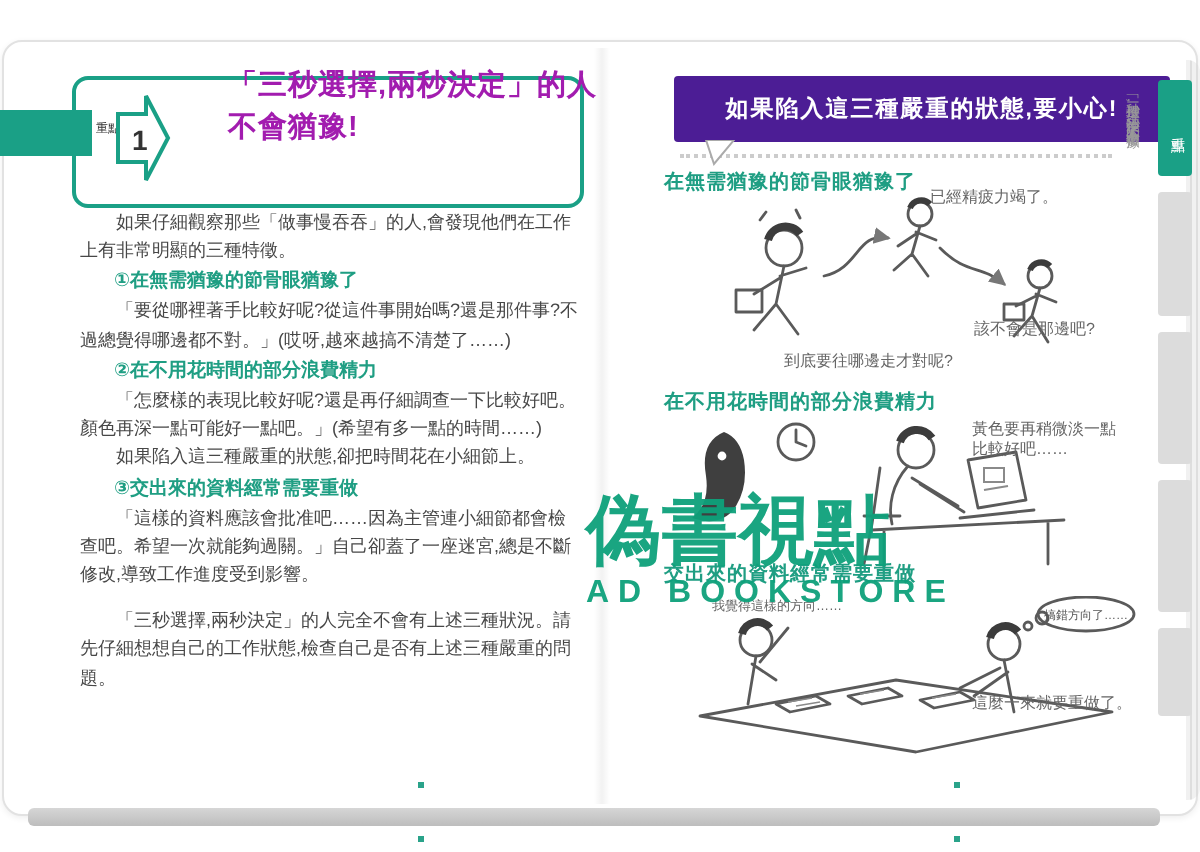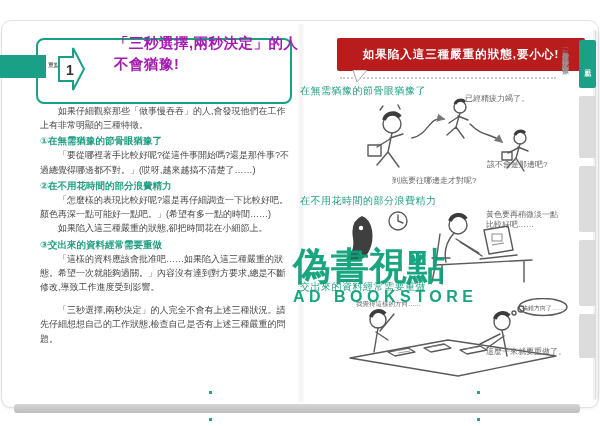--- a/index.html
+++ b/index.html
@@ -18,33 +18,33 @@
   
   .title-box{left:36px;top:38px;width:252px;height:62px;border:2px solid #1aa086;border-radius:8px;background:#fff;}
   .title-tab{left:0;top:55px;width:46px;height:23px;background:#1aa086;z-index:3;}
   .title-tab-label{left:48px;top:62px;width:16px;font-size:6px;color:#333;line-height:1;z-index:3;}
   .title-text{left:90px;top:33px;width:196px;font-size:14.5px;font-weight:bold;color:#a21caf;
     line-height:1.45;letter-spacing:.5px;z-index:2;margin-left:24px;}
   .arrow-svg{left:58px;top:46px;z-index:4;}
   
   .body-text{left:40px;top:104px;width:250px;color:#474747;font-size:9px;line-height:1.58;z-index:2;}
   .body-text .p{text-indent:2em;margin:0;}
-  .body-text .h{color:#1f9e83;font-weight:bold;font-size:9.5px;margin:1px 0 0 0;}
+  .body-text .h{color:#1f9e83;font-weight:bold;font-size:9.5px;margin:1px 0 0 17px;}
   .body-text .sp{margin-top:9px;}
   
   .footer{top:391px;width:92px;display:flex;align-items:flex-end;justify-content:center;gap:24px;z-index:2;flex-direction:column;}
   .footer .dot{width:3px;height:3px;background:#2aa38a;}
   .footer .pn{font-size:8px;color:#555;}
   
-  .banner{left:337px;top:38px;width:248px;height:33px;background:#b91c1c;border-radius:2px;
+  .banner{left:337px;top:38px;width:248px;height:33px;background:#4c1d95;border-radius:2px;
     display:flex;align-items:center;justify-content:center;z-index:2;}
   .banner span{color:#fff;font-size:11.5px;font-weight:bold;letter-spacing:1px;}
   .banner-dotted{left:340px;top:77px;width:216px;border-top:2px dotted #cccccc;z-index:1;}
   .banner-tail{left:352px;top:70px;z-index:3;}
-  .sec-label{left:300px;color:#1f9e83;font-weight:normal;font-size:10px;letter-spacing:.5px;z-index:2;}
+  .sec-label{left:332px;color:#1f9e83;font-weight:bold;font-size:10px;letter-spacing:.5px;z-index:2;}
   .cap{color:#666;font-size:8px;line-height:1.3;z-index:2;}
   .illu{z-index:1;}
   
   .watermark{left:293px;top:246px;width:200px;z-index:6;color:#0ea17b;opacity:.95;pointer-events:none;}
   .wm-cjk{font-size:38px;font-weight:900;letter-spacing:0px;line-height:1.1;white-space:nowrap;}
   .wm-latin{font-size:16px;font-weight:bold;letter-spacing:4.5px;margin-top:0px;white-space:nowrap;}
   
   .running-head{left:560px;top:44px;height:200px;writing-mode:vertical-rl;font-size:7px;color:#999;
     letter-spacing:1px;z-index:2;}
   .tab{right:4px;width:17px;z-index:2;border-radius:2px;}
@@ -79,21 +79,21 @@
   </div>
 
   <div class="abs body-text">
     <p class="p">如果仔細觀察那些「做事慢吞吞」的人,會發現他們在工作上有非常明顯的三種特徵。</p>
     <p class="h">①在無需猶豫的節骨眼猶豫了</p>
     <p class="p">「要從哪裡著手比較好呢?從這件事開始嗎?還是那件事?不過總覺得哪邊都不對。」(哎呀,越來越搞不清楚了……)</p>
     <p class="h">②在不用花時間的部分浪費精力</p>
     <p class="p">「怎麼樣的表現比較好呢?還是再仔細調查一下比較好吧。顏色再深一點可能好一點吧。」(希望有多一點的時間……)</p>
     <p class="p">如果陷入這三種嚴重的狀態,卻把時間花在小細節上。</p>
     <p class="h">③交出來的資料經常需要重做</p>
-    <p class="p">「這樣的資料應該會批准吧……如果陷入這三種嚴重的狀態。希望一次就能夠過關。」內容沒有達到對方要求,總是不斷修改,導致工作進度受到影響。</p>
+    <p class="p">「這樣的資料應該會批准吧……因為主管連小細節都會檢查吧。希望一次就能夠過關。」自己卻蓋了一座迷宮,總是不斷修改,導致工作進度受到影響。</p>
     <p class="p sp">「三秒選擇,兩秒決定」的人完全不會有上述三種狀況。請先仔細想想自己的工作狀態,檢查自己是否有上述三種嚴重的問題。</p>
   </div>
 
   <div class="abs footer" style="left:120px;">
     <span class="dot"></span>
     <span class="dot"></span>
     <span class="pn">12</span>
     <span class="dot"></span>
     <span class="dot"></span>
   </div>

